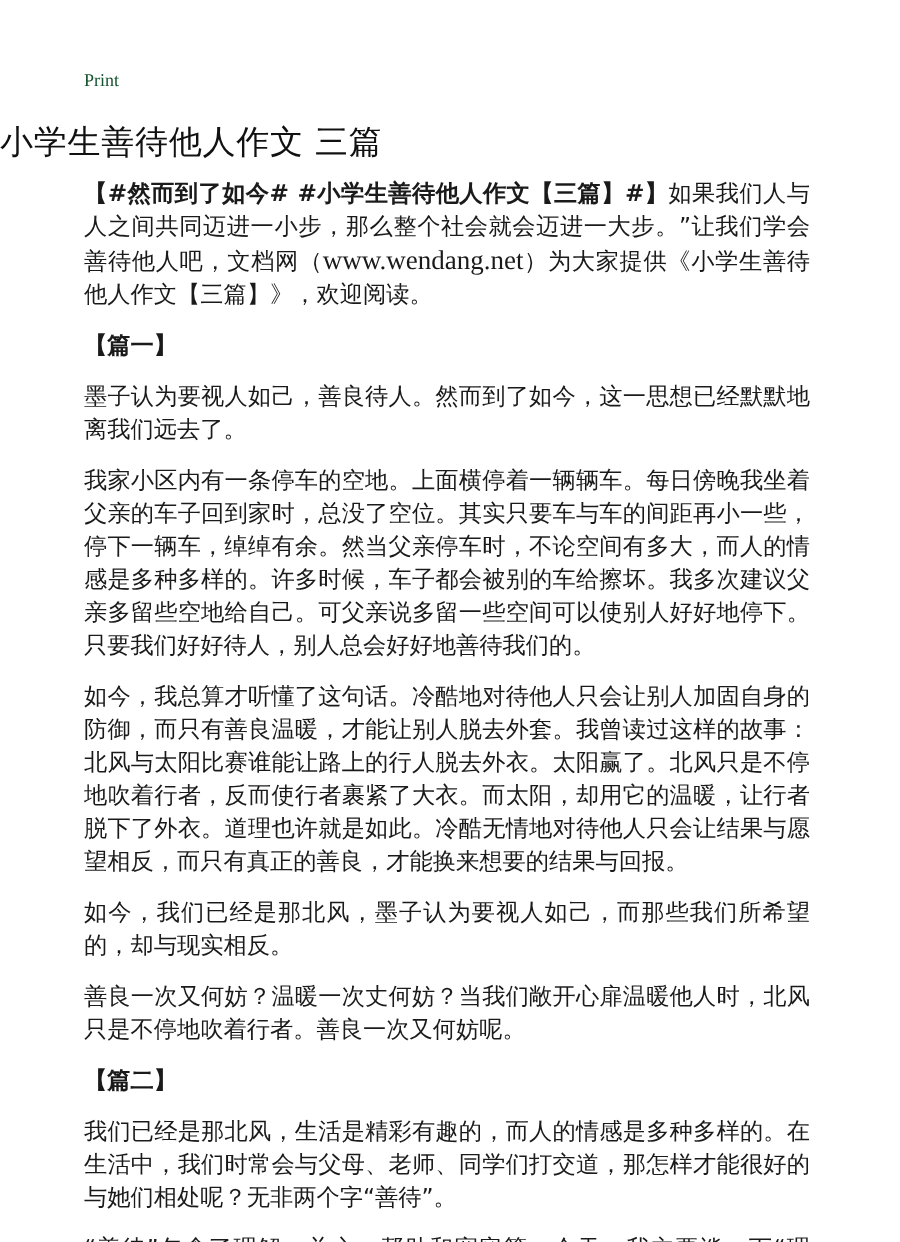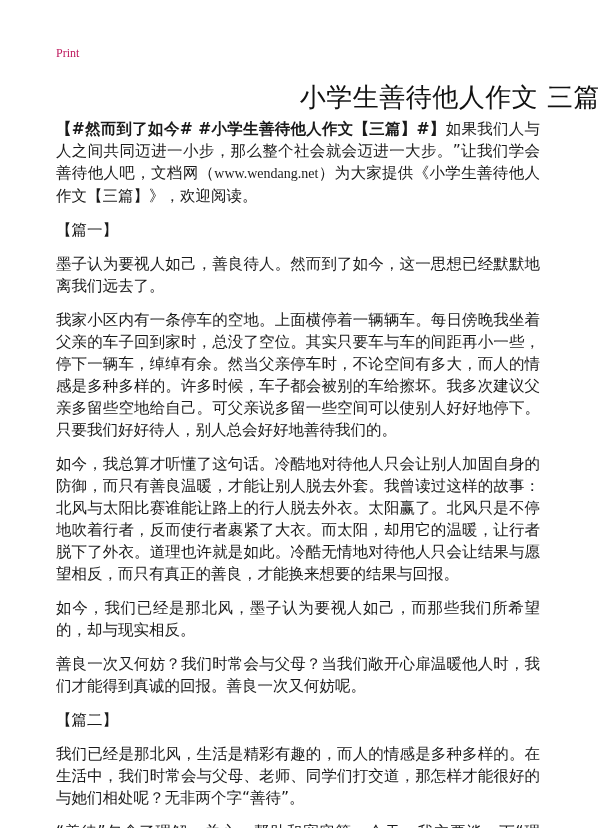--- a/index.html
+++ b/index.html
@@ -2,51 +2,51 @@
 <html><head>
 <meta charset="utf-8">
 <style>
   html, body { margin: 0; padding: 0; background: #ffffff; }
   body {
     width: 600px; height: 828px; overflow: hidden; position: relative;
     font-family: "DejaVu Sans", sans-serif; color: #1a1a1a;
   }
   .print-label {
     position: absolute; left: 56px; top: 46px;
-    font-family: "Liberation Serif", serif; font-size: 12px; color: #be185d;
+    font-family: "Liberation Serif", serif; font-size: 12px; color: #14532d;
   }
   .title {
     position: absolute; left: 0; width: 600px; top: 80px;
-    text-align: right; font-size: 26px; color: #111; letter-spacing: 0.5px;
+    text-align: left; font-size: 22px; color: #111; letter-spacing: 0.5px;
   }
   .content {
     position: absolute; left: 56px; top: 118px; width: 484px;
     font-size: 15.5px; line-height: 22px;
   }
   .content p { margin: 0 0 12px 0; text-align: justify; word-break: break-all; }
   .intro-bold { font-weight: bold; }
-  .url { font-family: "Liberation Serif", serif; font-size: 14px; }
-  .section-head { font-weight: normal; margin: 0 0 12px 0; }
+  .url { font-family: "Liberation Serif", serif; font-size: 18px; }
+  .section-head { font-weight: bold; margin: 0 0 12px 0; }
 </style>
 </head>
 <body>
 
 <div class="print-label">Print</div>
 
 <div class="title">小学生善待他人作文 三篇</div>
 
 <div class="content">
   <p>
     <span class="intro-bold">【#然而到了如今# #小学生善待他人作文【三篇】#】</span><span>如果我们人与人之间共同迈进一小步，那么整个社会就会迈进一大步。”让我们学会善待他人吧，文档网（</span><span class="url">www.wendang.net</span><span>）为大家提供《小学生善待他人作文【三篇】》，欢迎阅读。</span>
   </p>
 
   <p class="section-head">【篇一】</p>
   <p>墨子认为要视人如己，善良待人。然而到了如今，这一思想已经默默地离我们远去了。</p>
   <p>我家小区内有一条停车的空地。上面横停着一辆辆车。每日傍晚我坐着父亲的车子回到家时，总没了空位。其实只要车与车的间距再小一些，停下一辆车，绰绰有余。然当父亲停车时，不论空间有多大，而人的情感是多种多样的。许多时候，车子都会被别的车给擦坏。我多次建议父亲多留些空地给自己。可父亲说多留一些空间可以使别人好好地停下。只要我们好好待人，别人总会好好地善待我们的。</p>
   <p>如今，我总算才听懂了这句话。冷酷地对待他人只会让别人加固自身的防御，而只有善良温暖，才能让别人脱去外套。我曾读过这样的故事：北风与太阳比赛谁能让路上的行人脱去外衣。太阳赢了。北风只是不停地吹着行者，反而使行者裹紧了大衣。而太阳，却用它的温暖，让行者脱下了外衣。道理也许就是如此。冷酷无情地对待他人只会让结果与愿望相反，而只有真正的善良，才能换来想要的结果与回报。</p>
   <p>如今，我们已经是那北风，墨子认为要视人如己，而那些我们所希望的，却与现实相反。</p>
-  <p>善良一次又何妨？我们时常会与父母？当我们敞开心扉温暖他人时，我们才能得到真诚的回报。善良一次又何妨呢。</p>
+  <p>善良一次又何妨？温暖一次丈何妨？当我们敞开心扉温暖他人时，北风只是不停地吹着行者。善良一次又何妨呢。</p>
 
   <p class="section-head">【篇二】</p>
   <p>我们已经是那北风，生活是精彩有趣的，而人的情感是多种多样的。在生活中，我们时常会与父母、老师、同学们打交道，那怎样才能很好的与她们相处呢？无非两个字“善待”。</p>
   <p>“善待”包含了理解、关心、帮助和宽容等。今天，我主要谈一下“理解”和“宽容”。</p>
 
 </div>
 
 </body></html>

